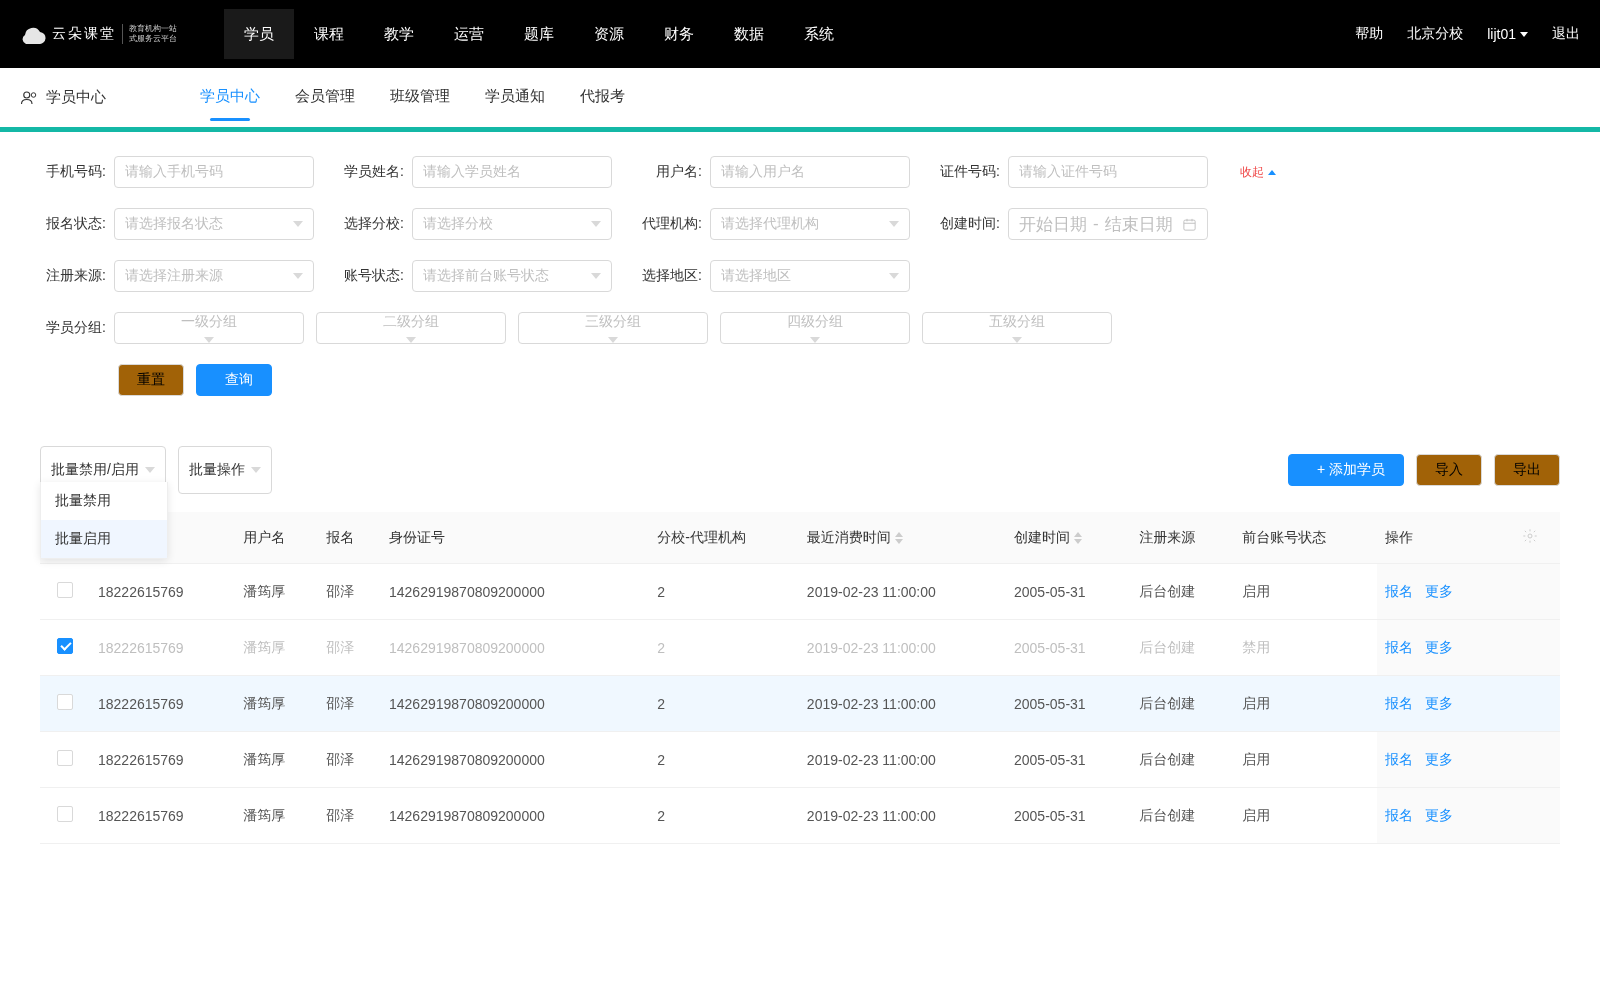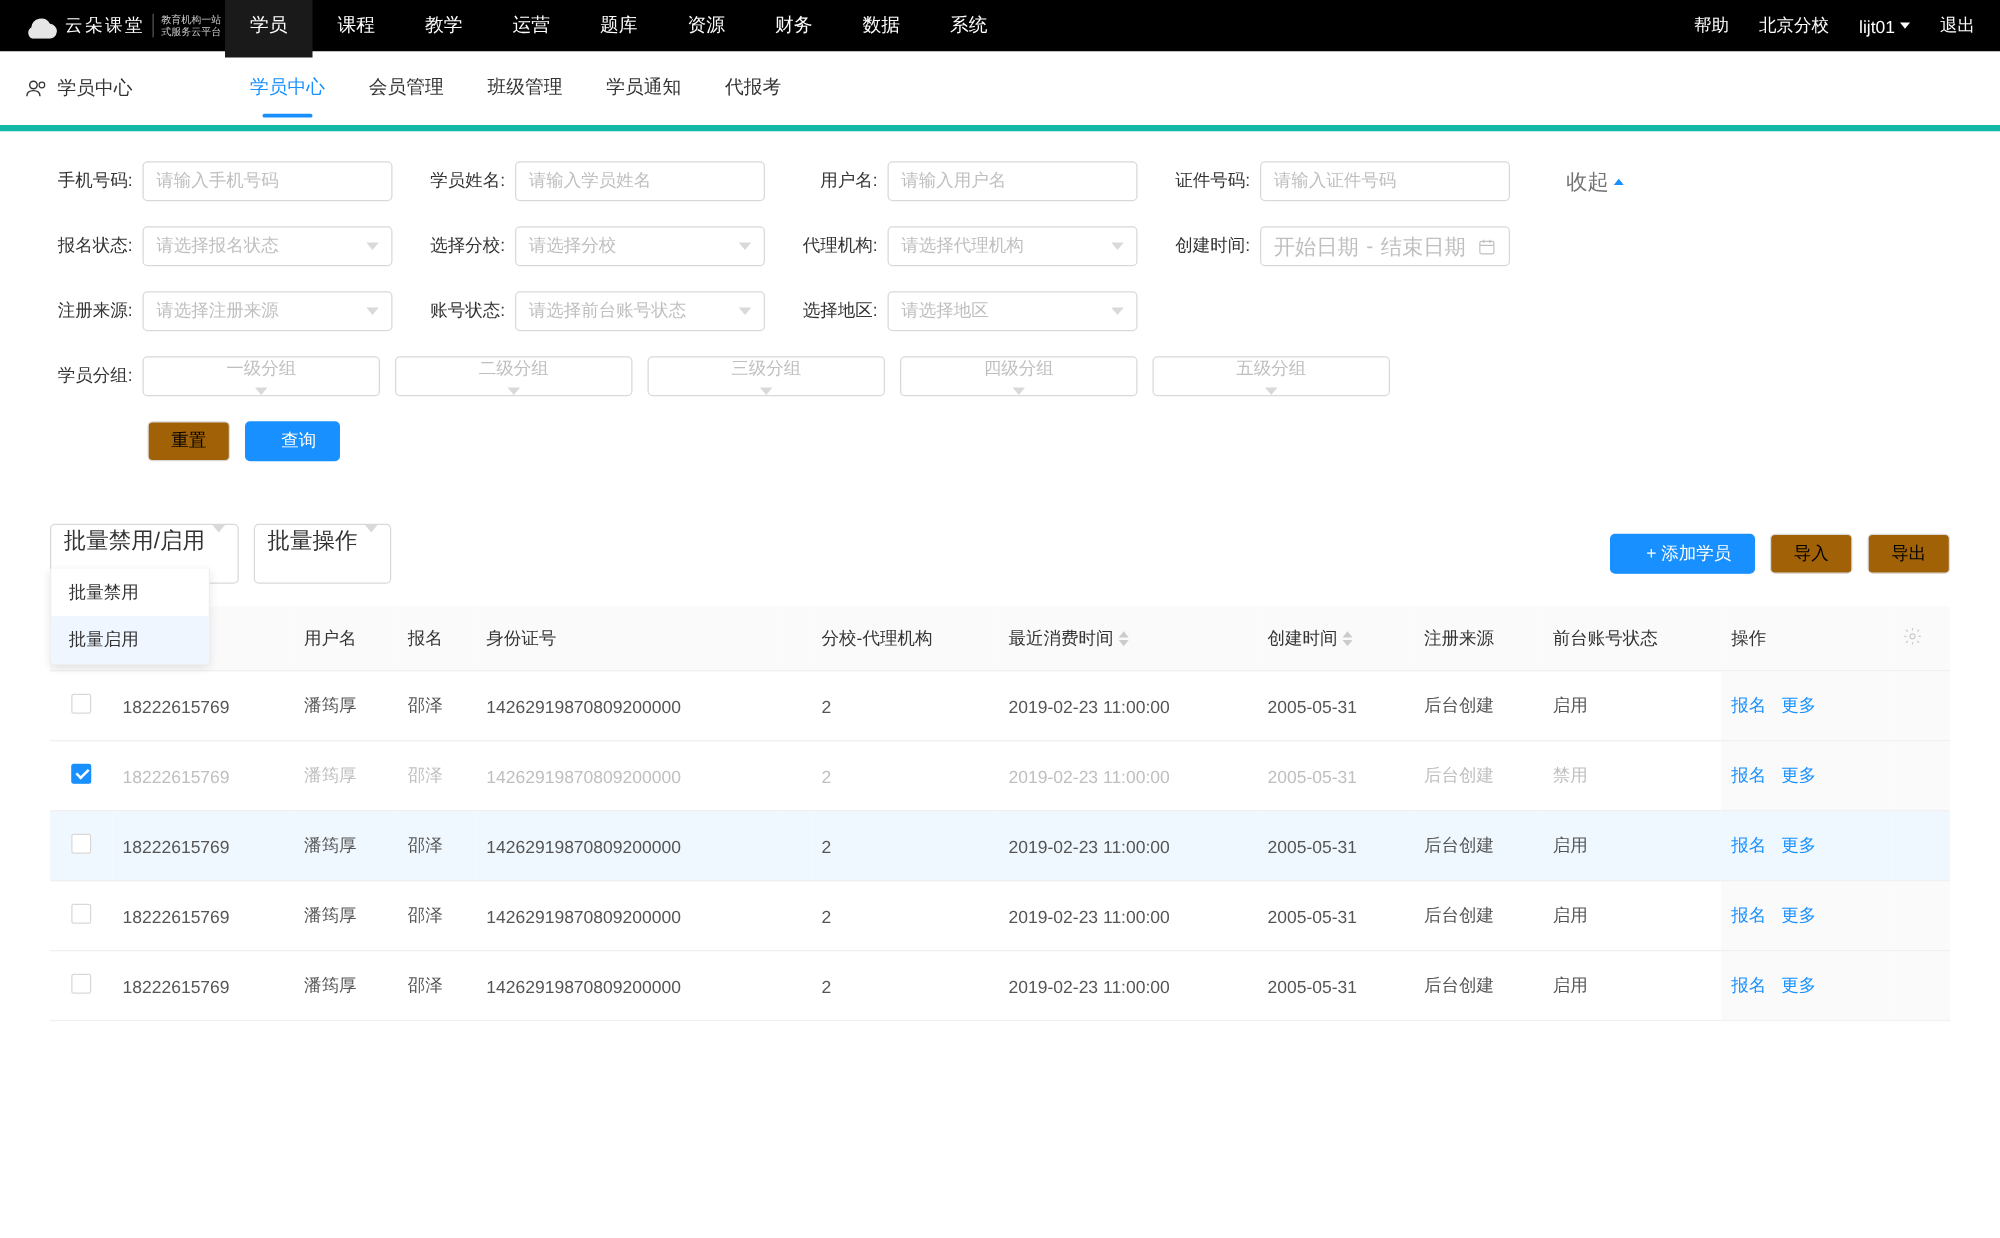--- a/index.html
+++ b/index.html
@@ -1,19 +1,19 @@
 <!DOCTYPE html>
 <html><head>
   <meta charset="utf-8">
   <style>
     * { margin: 0; padding: 0; box-sizing: border-box; }
     body { font-family: -apple-system, "PingFang SC", "Microsoft YaHei", sans-serif; font-size: 14px; color: #333; background: #fff; }
 
     
-    .top-nav { background: #000; height: 41px; display: flex; align-items: center; padding: 0 20px; color: #fff; }
+    .top-nav { background: #000; height: 68px; display: flex; align-items: center; padding: 0 20px; color: #fff; gap: 44px; }
     .logo-wrap { display: flex; align-items: center; gap: 6px; width: 160px; }
     .logo-mark { width: 26px; height: 20px; }
     .logo-text { display: flex; flex-direction: column; justify-content: center; border-left: 1px solid #555; padding-left: 6px; }
     .logo-text span:first-child { font-size: 8px; color: #ccc; line-height: 1.2; }
     .logo-text span:last-child { font-size: 8px; color: #ccc; line-height: 1.2; }
     .logo-brand { font-size: 14px; color: #fff; letter-spacing: 2px; }
     .top-nav-items { display: flex; flex: 1; }
     .top-nav-item { padding: 0 20px; height: 50px; line-height: 50px; font-size: 15px; cursor: pointer; }
     .top-nav-item.active { background: #1a1a1a; }
     .top-nav-right { display: flex; gap: 24px; font-size: 14px; align-items: center; }
@@ -30,31 +30,31 @@
 
     
     .filters { padding: 24px 40px 0 40px; }
     .filter-row { display: flex; gap: 24px; margin-bottom: 20px; flex-wrap: wrap; }
     .filter-item { display: flex; align-items: center; gap: 8px; }
     .flabel { width: 66px; text-align: right; color: #333; font-size: 14px; white-space: nowrap; }
     .finput, .fselect { width: 200px; height: 32px; border: 1px solid #d9d9d9; border-radius: 4px; padding: 0 10px; font-size: 14px; color: #bfbfbf; display: flex; align-items: center; justify-content: space-between; cursor: pointer; }
     .fselect.small { width: 190px; flex-direction: column; }
     .fdate { width: 200px; height: 32px; border: 1px solid #d9d9d9; border-radius: 4px; padding: 0 10px; font-size: 17px; color: #bfbfbf; display: flex; align-items: center; justify-content: flex-start; gap: 6px; cursor: pointer; }
     .sel-caret { width: 0; height: 0; border-left: 5px solid transparent; border-right: 5px solid transparent; border-top: 6px solid #d9d9d9; }
-    .collapse-link { color: #737373; cursor: pointer; display: flex; align-items: center; gap: 4px; margin-left: 21px; font-size: 17px; }
+    .collapse-link { color: #ef4444; cursor: pointer; display: flex; align-items: center; gap: 4px; margin-left: 8px; font-size: 12px; }
     .collapse-link .caret-up { width: 0; height: 0; border-left: 4px solid transparent; border-right: 4px solid transparent; border-bottom: 5px solid #1890ff; }
 
     .btn { height: 32px; padding: 0 18px; border-radius: 4px; border: 1px solid #d9d9d9; background: #a16207; font-size: 14px; cursor: pointer; display: inline-flex; align-items: center; justify-content: center; }
     .btn.primary { background: #1890ff; color: #fff; border-color: #1890ff; padding-left: 28px; }
 
     
     .toolbar { display: flex; padding: 30px 40px 18px 40px; align-items: center; justify-content: space-between; position: relative; }
     .toolbar-left { display: flex; gap: 12px; align-items: center; position: relative; }
     .toolbar-right { display: flex; gap: 12px; }
-    .dropdown-btn { height: 48px; padding: 0 10px; border: 1px solid #d9d9d9; border-radius: 4px; background: #fff; display: flex; align-items: flex-start; gap: 6px; font-size: 18px; cursor: pointer; }
+    .dropdown-btn { height: 48px; padding: 0 10px; border: 1px solid #d9d9d9; border-radius: 4px; background: #fff; display: flex; align-items: center; gap: 6px; font-size: 14px; cursor: pointer; }
     .dropdown-menu { position: absolute; top: 66px; left: 40px; width: 128px; background: #fff; border: 1px solid #eee; border-top: none; border-radius: 0 0 4px 4px; box-shadow: 0 2px 8px rgba(0,0,0,0.1); z-index: 5; }
     .dropdown-menu-item { padding: 10px 14px; font-size: 14px; cursor: pointer; }
     .dropdown-menu-item.hover-item { background: #f0f6ff; }
 
     
     .table { width: 100%; border-collapse: collapse; }
     .table th { text-align: left; font-weight: 500; padding: 16px 8px; font-size: 14px; color: #333; background: #fafafa; border-bottom: 1px solid #f0f0f0; white-space: nowrap; }
     .table td { padding: 18px 8px; font-size: 14px; color: #555; border-bottom: 1px solid #f0f0f0; white-space: nowrap; }
     .table tr.disabled td { color: #bfbfbf; }
     .table tr.hover-row td { background: #f0f8ff; }

